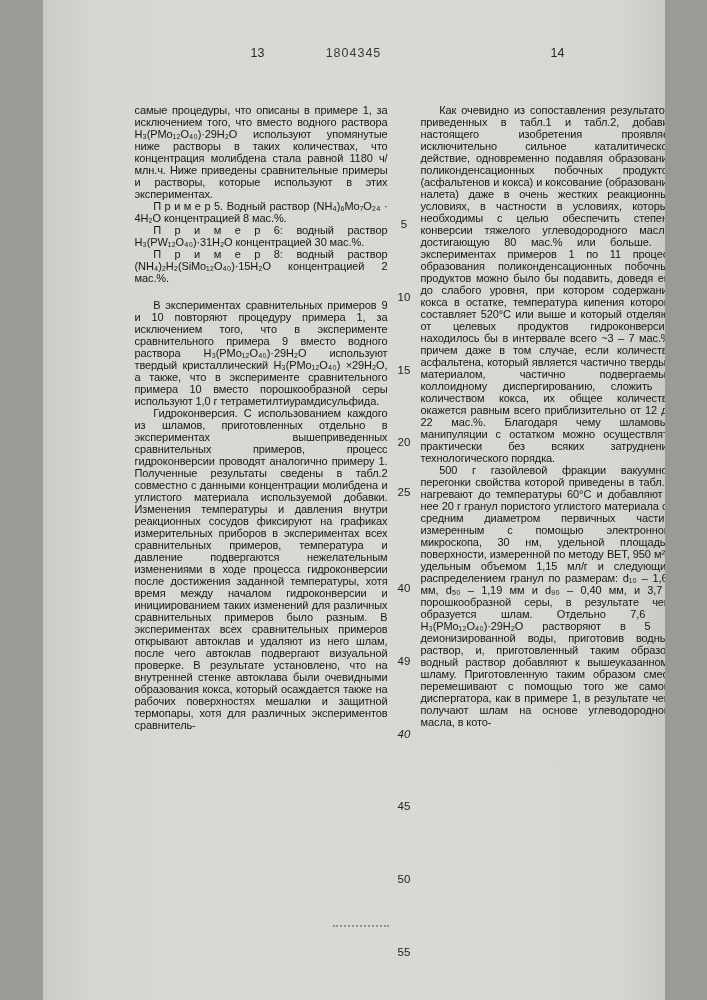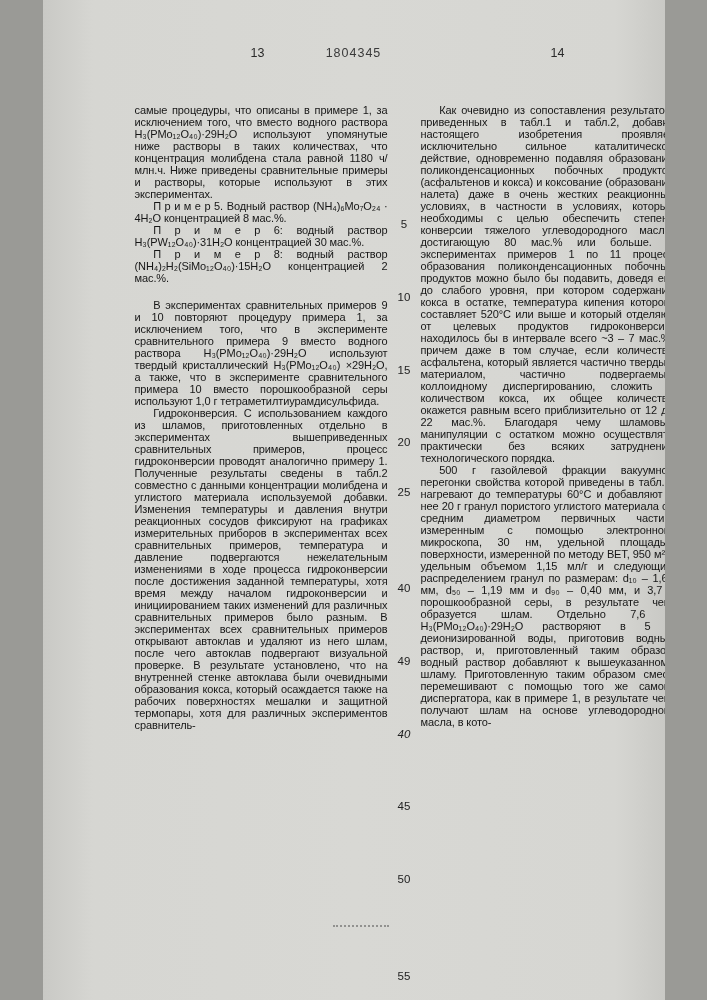--- a/index.html
+++ b/index.html
@@ -74,21 +74,21 @@
   .gutter span:nth-child(1)  { top: 114px; }
   .gutter span:nth-child(2)  { top: 187px; }
   .gutter span:nth-child(3)  { top: 260px; }
   .gutter span:nth-child(4)  { top: 332px; }
   .gutter span:nth-child(5)  { top: 382px; }
   .gutter span:nth-child(6)  { top: 478px; }
   .gutter span:nth-child(7)  { top: 551px; }
   .gutter span:nth-child(8)  { top: 624px; font-style: italic; }
   .gutter span:nth-child(9)  { top: 696px; }
   .gutter span:nth-child(10) { top: 769px; }
-  .gutter span:nth-child(11) { top: 842px; margin-top: 24px; }
+  .gutter span:nth-child(11) { top: 842px; }
 
   .artifact {
     position: absolute;
     left: 290px;
     top: 922px;
     width: 56px;
     height: 3px;
     border-bottom: 2px dotted rgba(60,60,60,0.45);
   }
 </style>

